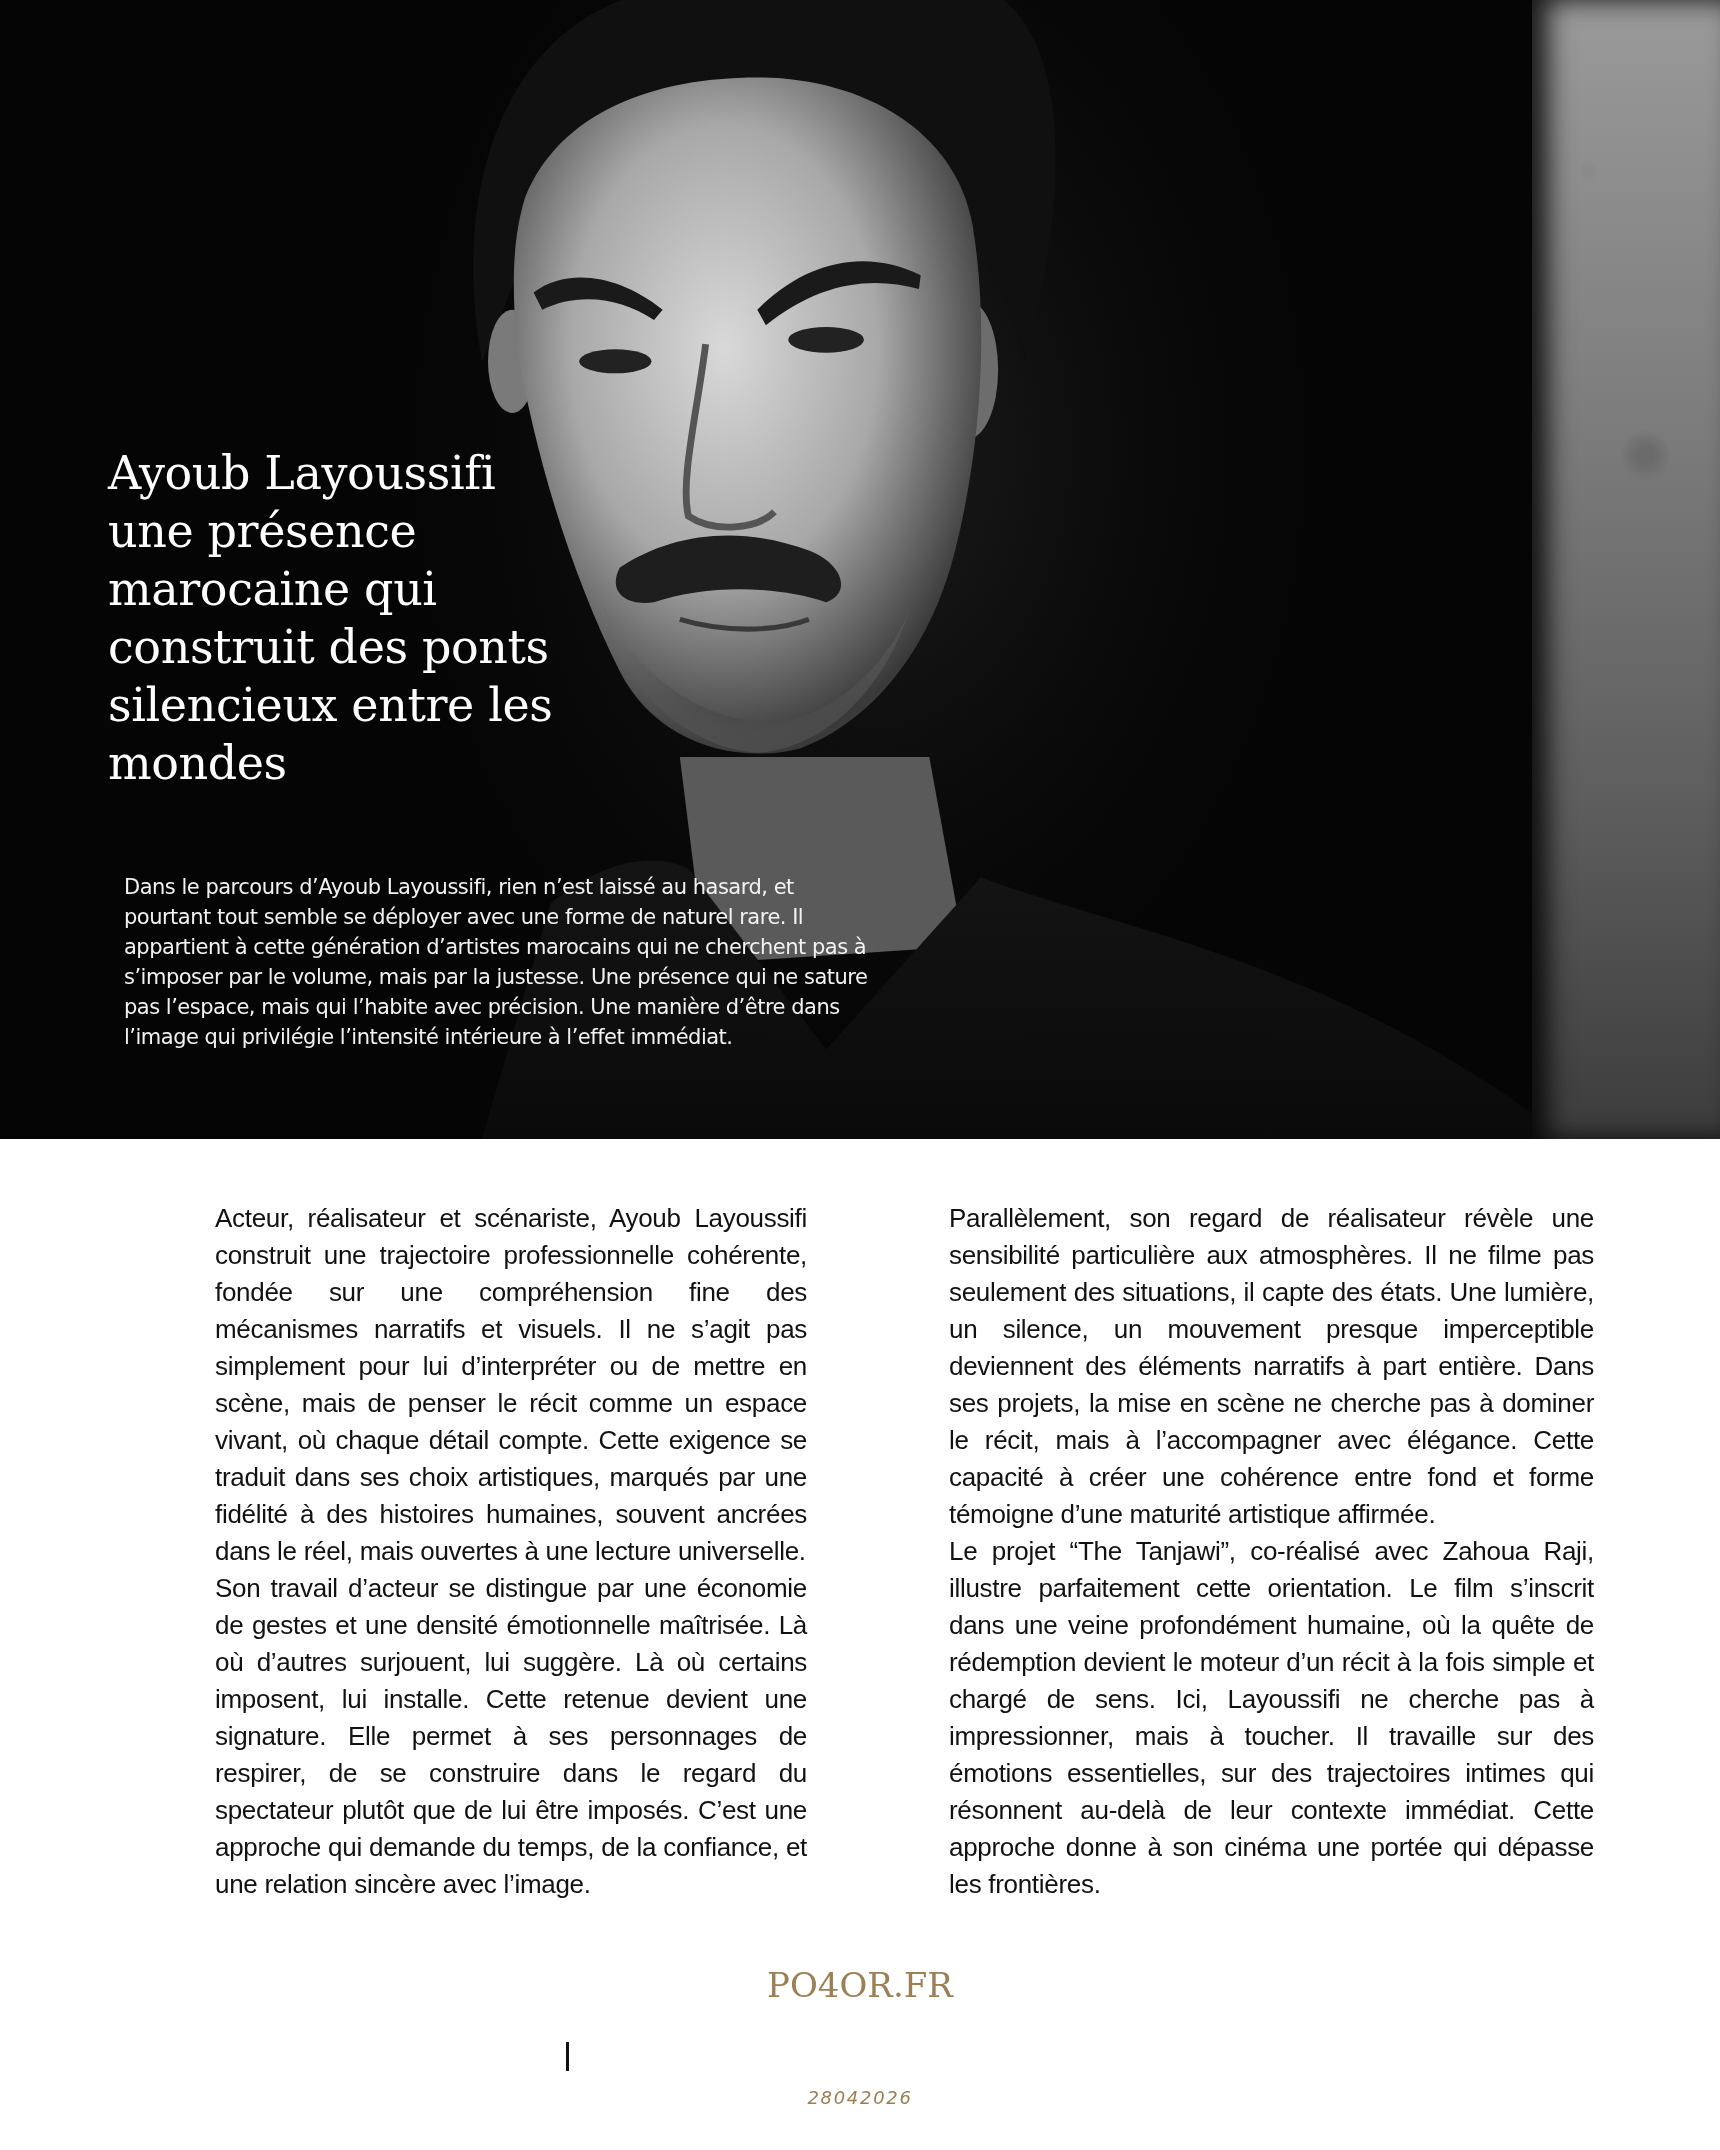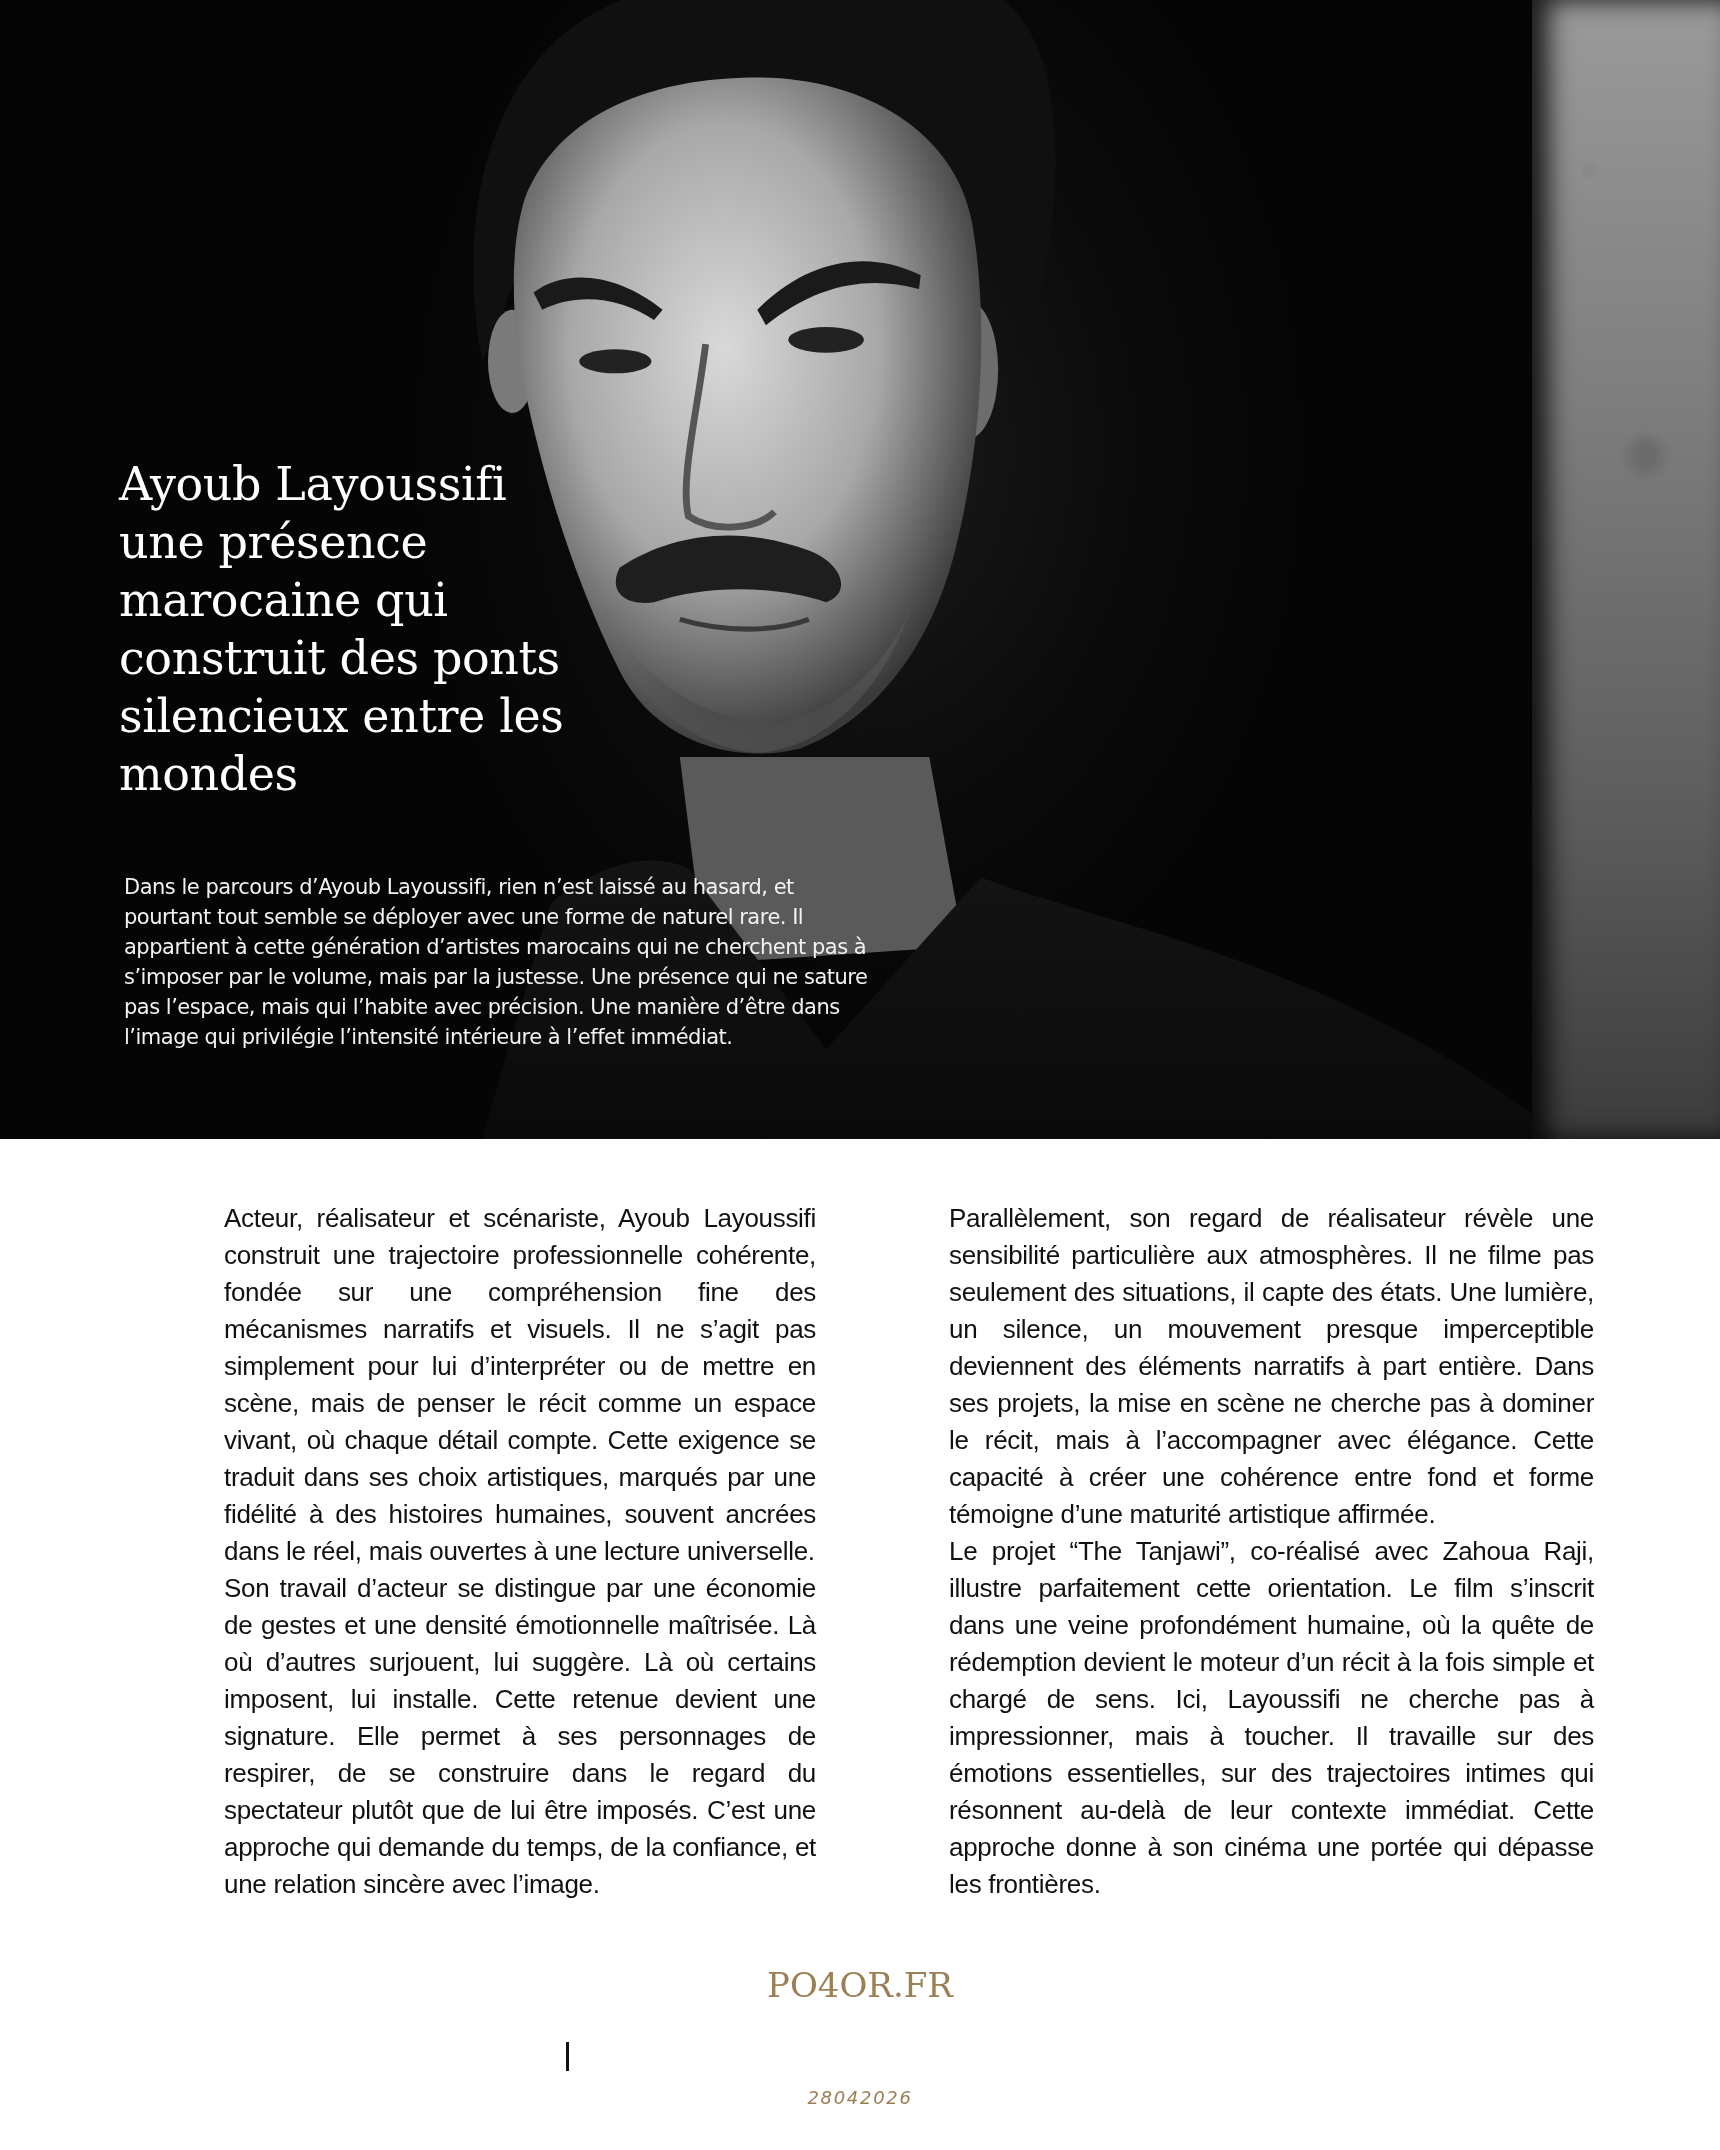--- a/index.html
+++ b/index.html
@@ -17,34 +17,34 @@
     position: absolute; right: 0; top: 0; width: 189px; height: 1139px;
     background:
       radial-gradient(circle at 30% 15%, #8a8a8a 0 5.2px, transparent 10.3px),
       radial-gradient(circle at 60% 40%, #6b6b6b 0 8.6px, transparent 26px),
       linear-gradient(180deg, #9a9a9a 0%, #7e7e7e 35%, #5e5e5e 70%, #3c3c3c 100%);
     box-shadow: inset 15.5px 0 26px rgba(0,0,0,0.85);
   }
   .hero-title {
     position: absolute; left: 108px; top: 444px; width: 482px;
     font-family: "DejaVu Serif", serif; font-size: 46px; line-height: 58px; color: #ffffff;
-    white-space: pre-line; margin: 11px; font-weight: normal; letter-spacing: -0.4px;
+    white-space: pre-line; margin: 0; font-weight: normal; letter-spacing: -0.4px;
   }
   .hero-intro {
     position: absolute; left: 109px; top: 857px; width: 749px;
     font-family: "DejaVu Sans", sans-serif; font-size: 21px; line-height: 30px; color: #f2f2f2; margin: 15px;
     letter-spacing: -0.5px;
   }
   .col {
     position: absolute; top: 1200px; margin: 0;
     font-family: "Liberation Sans", sans-serif; font-size: 26px; line-height: 37px; color: #111111;
     text-align: justify; letter-spacing: -0.3px;
   }
   .col p { margin: 0; }
-  .col-left { left: 224px; width: 592px; }
+  .col-left { left: 215px; width: 592px; }
   .col-right { left: 949px; width: 645px; }
   .footer-bar { position: absolute; left: 566px; top: 2042px; width: 2.6px; height: 29px; background: #111; }
   .footer-brand {
     position: absolute; left: 757px; top: 1965px; width: 206px; text-align: center;
     font-family: "DejaVu Serif", serif; font-size: 34px; color: #9c7f55; letter-spacing: 0px;
   }
   .footer-date {
     position: absolute; left: 757px; top: 2087px; width: 206px; text-align: center;
     font-family: "DejaVu Sans", sans-serif; font-size: 18px; color: #9c7f55; letter-spacing: 1.7px; font-style: italic;
   }

